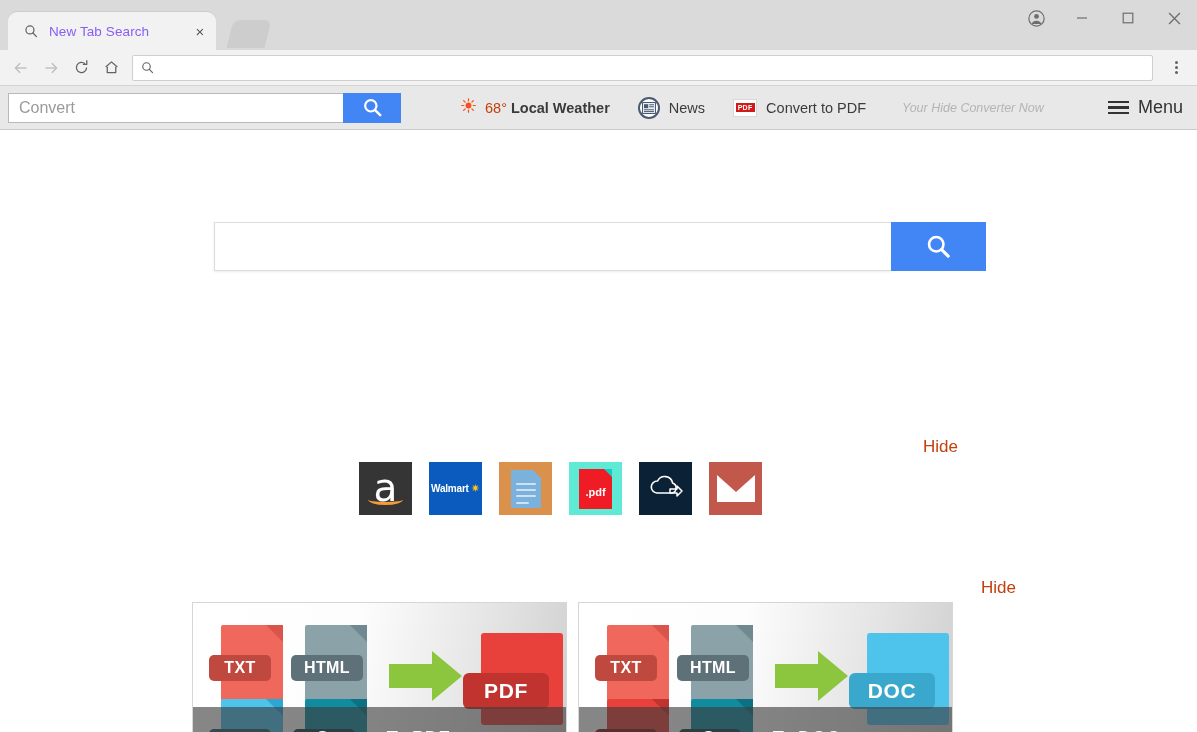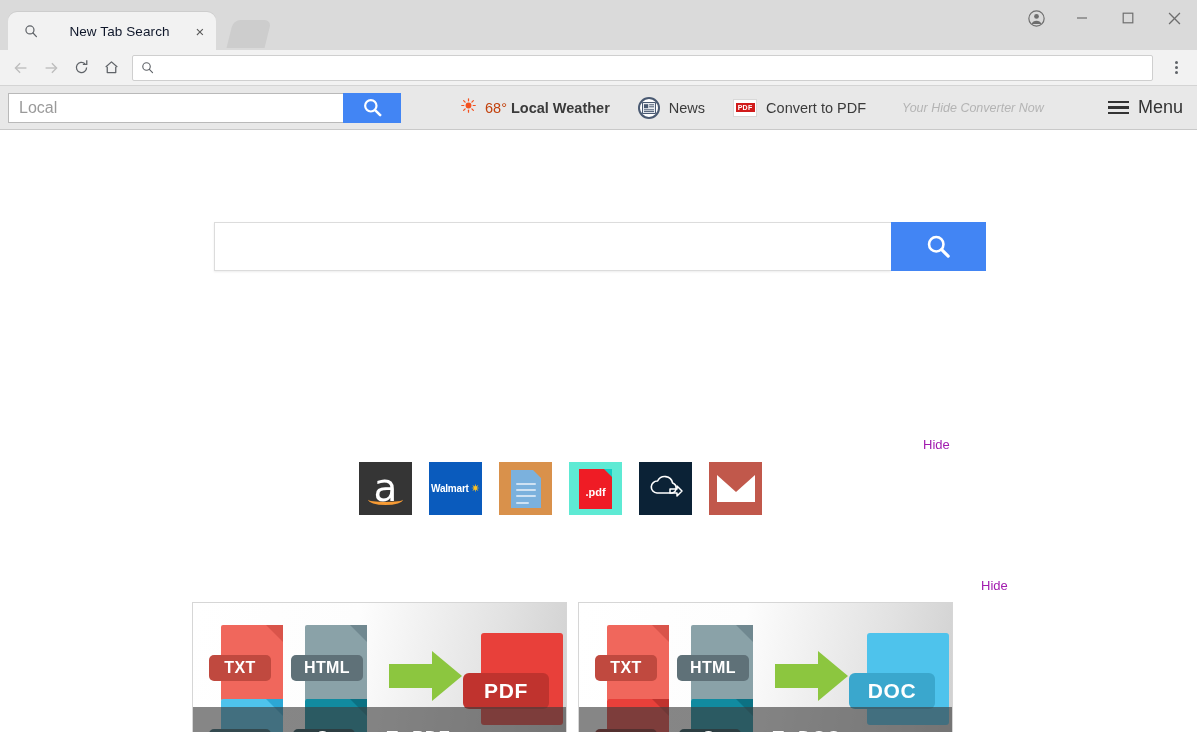--- a/index.html
+++ b/index.html
@@ -40,26 +40,25 @@
   }
   .tab-favicon {
     width: 18px; height: 18px;
     flex: 0 0 18px;
     display: flex; align-items: center; justify-content: center;
     margin-right: 9px;
   }
   .tab-title {
     flex: 1 1 auto;
     font-size: 13.5px;
-    color: #0f172a;
+    color: #8b5cf6;
     white-space: nowrap;
     overflow: hidden;
     text-overflow: ellipsis;
     letter-spacing: .1px;
-    text-align: center;
   }
   .tab-close {
     width: 20px; height: 20px;
     flex: 0 0 20px;
     display: flex; align-items: center; justify-content: center;
     color: #5a5a5a;
     font-size: 15px;
     line-height: 1;
     cursor: default;
   }
@@ -256,22 +255,22 @@
   .big-btn {
     width: 95px;
     background: #4285f4;
     display: flex;
     align-items: center;
     justify-content: center;
   }
 
   .hide-link {
     position: absolute;
-    color: #a21caf;
-    font-size: 13px;
+    color: #c2410c;
+    font-size: 17px;
     cursor: default;
   }
   .hide-1 { left: 923px; top: 307px; }
   .hide-2 { left: 981px; top: 448px; }
 
   
   .tiles {
     position: absolute;
     left: 359px;
     top: 332px;
@@ -528,21 +527,21 @@
 
   <div class="kebab">
     <i></i>
       <i></i>
       <i></i>
   </div>
 </div>
 
 <div class="exttoolbar">
   <div class="ext-search-wrap">
-    <div class="ext-search-input">Local</div>
+    <div class="ext-search-input">Convert</div>
     <div class="ext-search-btn">
       <svg width="21" height="21" viewBox="0 0 20 20">
         <circle cx="8.4" cy="8.4" r="5.4" fill="none" stroke="#ffffff" stroke-width="2.1"></circle>
         <line x1="12.5" y1="12.5" x2="17.3" y2="17.3" stroke="#ffffff" stroke-width="2.4" stroke-linecap="round"></line>
       </svg>
     </div>
   </div>
 
   <div class="ext-items">
 

